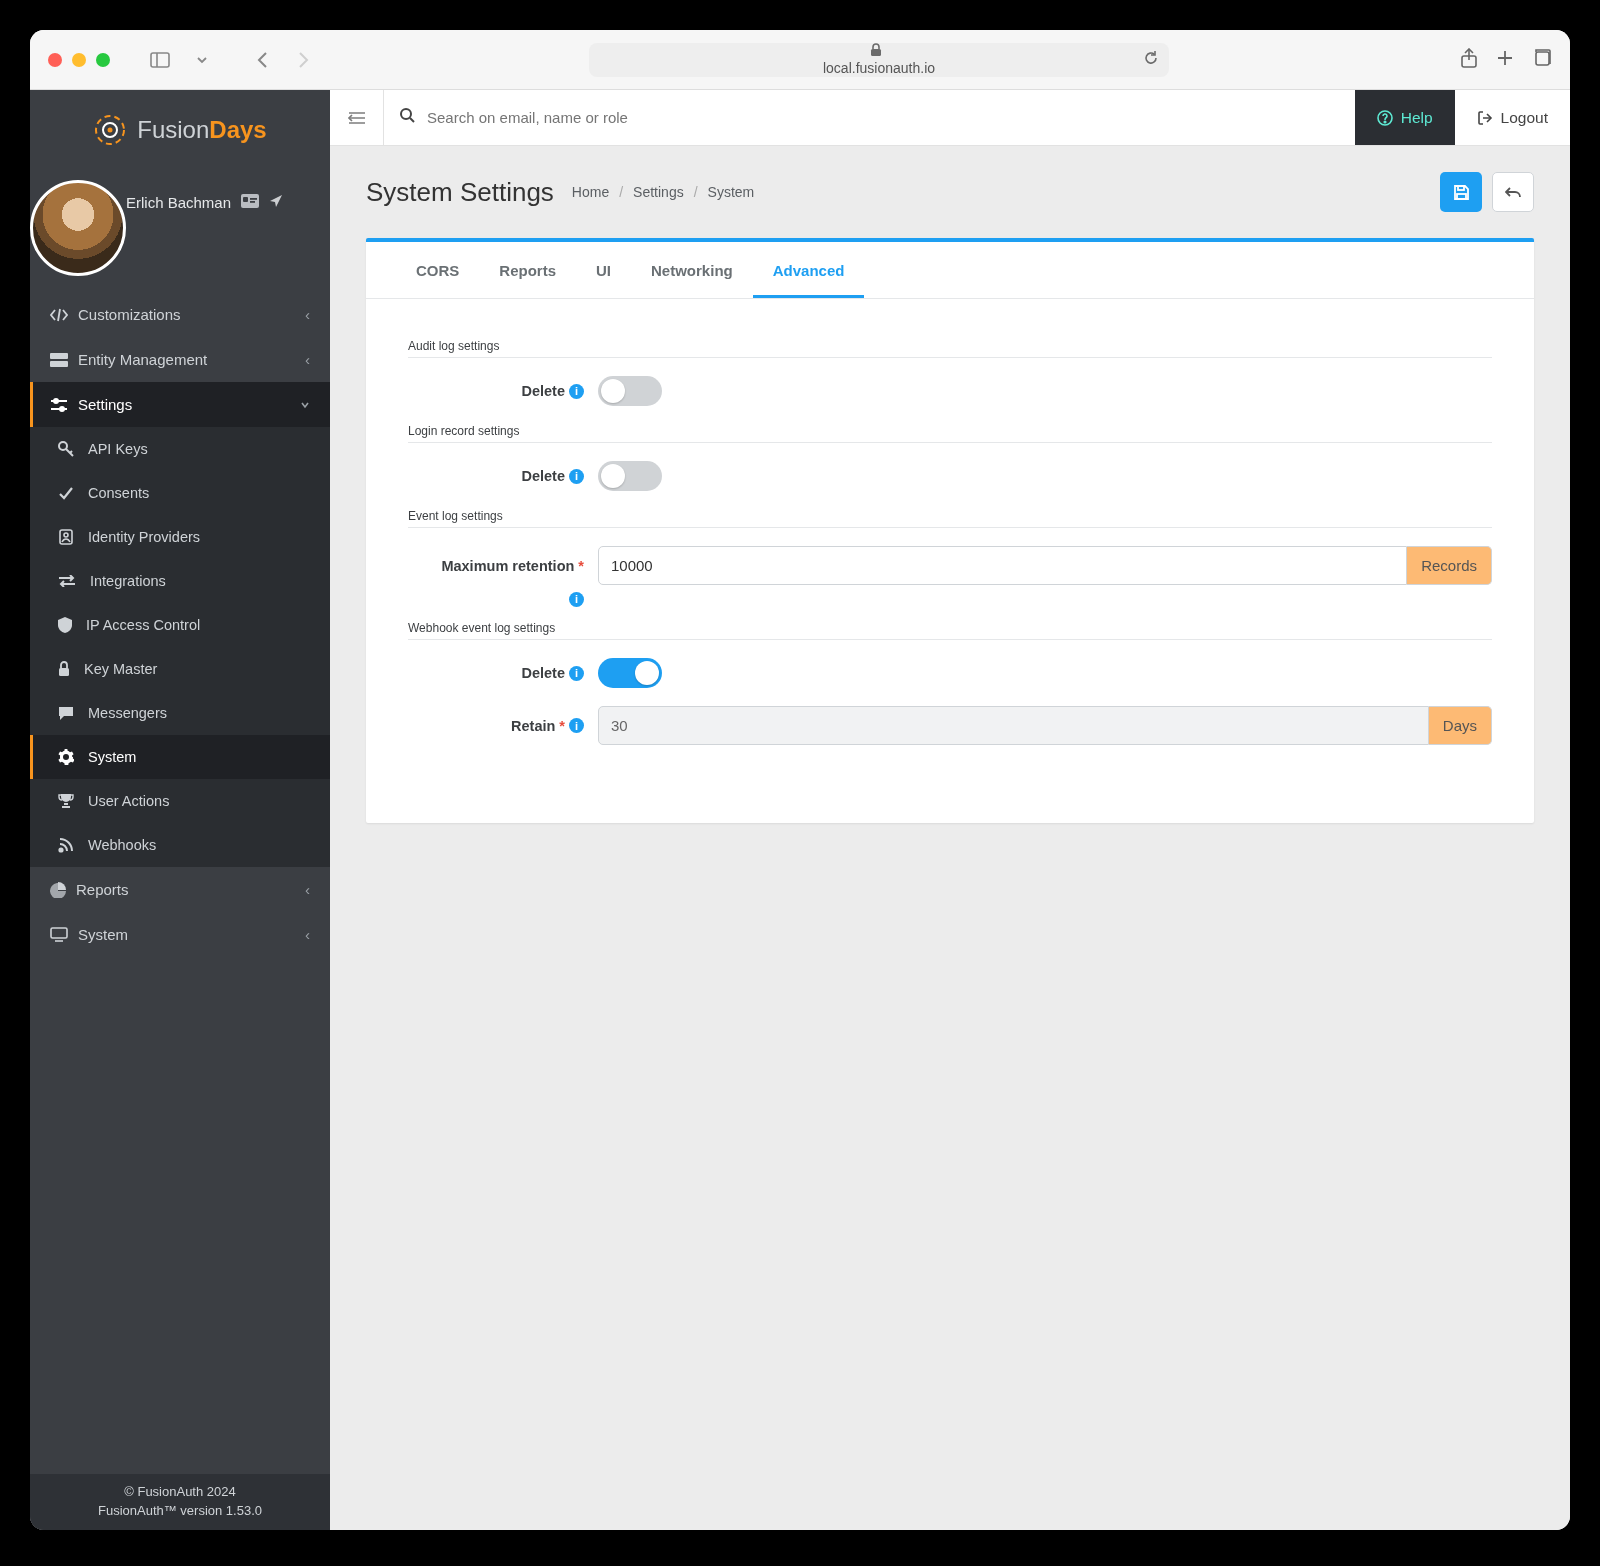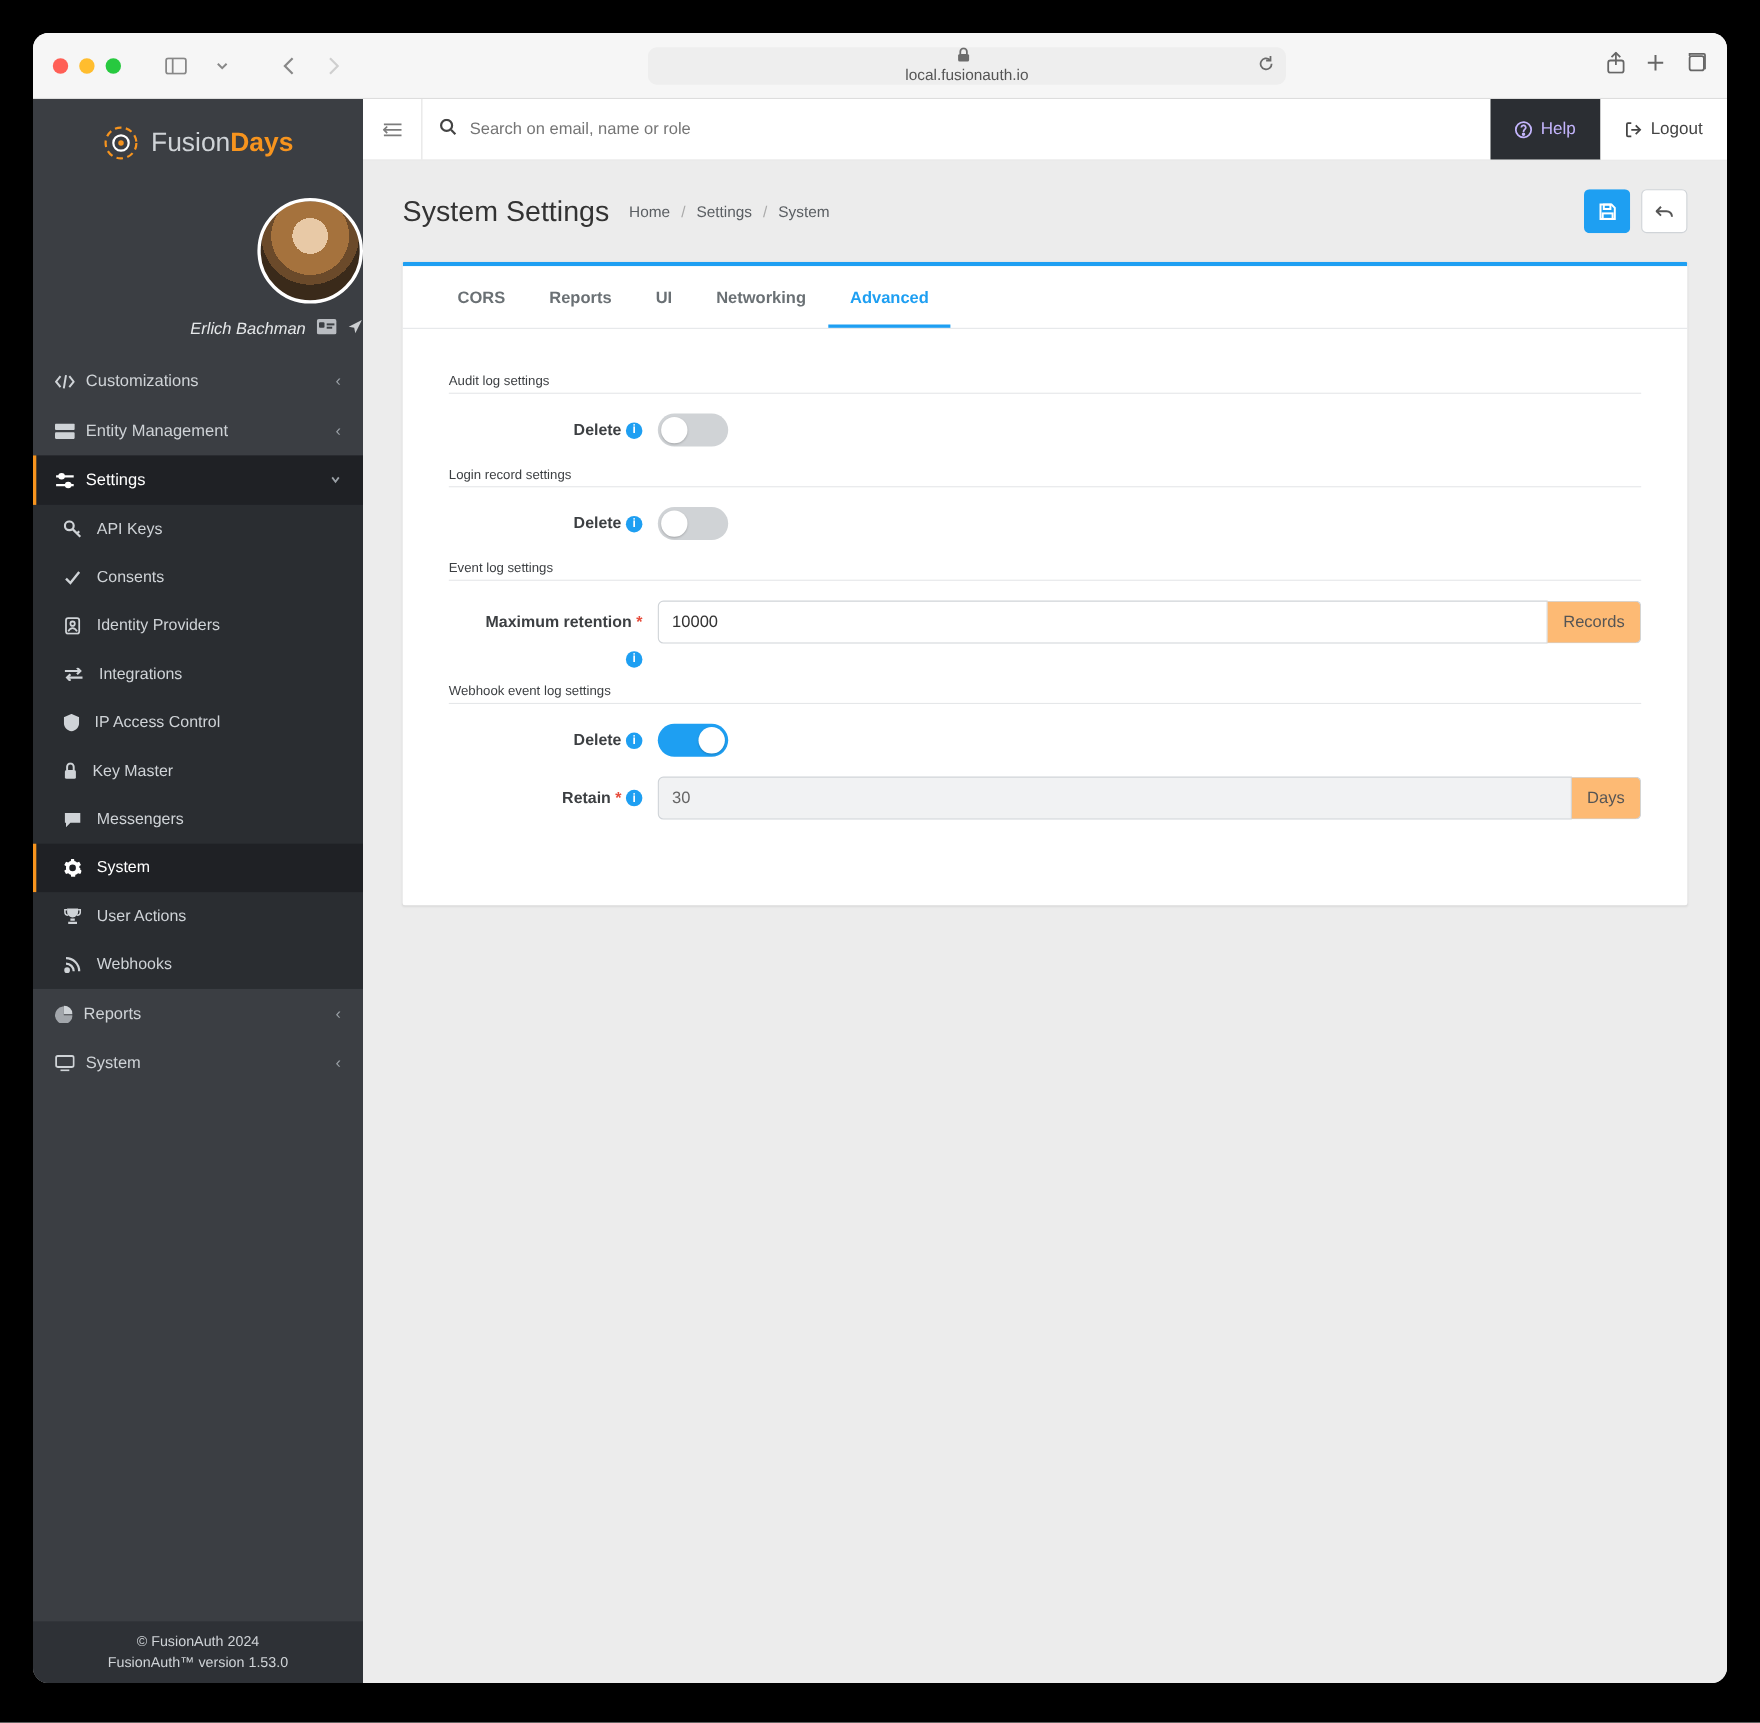--- a/index.html
+++ b/index.html
@@ -19,21 +19,21 @@
 .url-inner .lock { margin-right: 6px; color:#6b6b6b; }
 .url-inner .refresh { position:absolute; right:10px; color:#6b6b6b; }
 .chrome-right { display:flex; align-items:center; gap:18px; color:#666; margin-left:20px; }
 
 .app { display:flex; height: calc(100% - 60px); }
 .sidebar { width: 300px; background: #3b3e43; color:#cfd3d7; display:flex; flex-direction:column; }
 .logo-area { display:flex; align-items:center; justify-content:center; height: 80px; }
 .logo-svg { display:flex; align-items:center; gap:10px; }
 .logo-text { font-size: 24px; font-weight: 400; }
 .logo-text .fa2 { color:#f7941e; font-weight:600; }
-.profile { display:flex; flex-direction:column; align-items:flex-end; padding: 10px 0 16px; font-style: italic; }
+.profile { display:flex; flex-direction:row; align-items:flex-start; padding: 10px 0 16px; }
 .avatar { width: 96px; height: 96px; border-radius:50%; background: radial-gradient(circle at 50% 35%, #e8c9a6 0 22%, #a5723d 22% 48%, #6b4a2a 48% 60%, #3a2a1a 60% 100%); border: 3px solid #fff; }
 .profile-row { margin-top: 14px; display:flex; align-items:center; gap:10px; font-size:15px; color:#e6e8ea; }
 .profile-row svg { opacity:.85; }
 
 .nav { flex:1; overflow:hidden; }
 .nav-item { display:flex; align-items:center; padding: 14px 20px; font-size:15px; color:#cfd3d7; cursor:pointer; position:relative; }
 .nav-item.top-level { justify-content:space-between; }
 .nav-item.top-level .left { display:flex; align-items:center; gap:10px; }
 .nav-item .chev { color:#9aa0a6; }
 .nav-item.active-parent { background:#1f2125; color:#fff; border-left: 3px solid #f7941e; padding-left:17px; }
@@ -45,21 +45,21 @@
 .side-footer { background:#2e3136; text-align:center; font-size:13px; color:#cfd3d7; padding: 8px 0 10px; }
 .side-footer .line { padding: 2px 0; }
 
 .main { flex:1; background:#ececec; display:flex; flex-direction:column; overflow:hidden; }
 .topbar { height: 56px; background:#fff; border-bottom:1px solid #e2e2e2; display:flex; align-items:stretch; }
 .topbar .collapse { width: 54px; display:flex; align-items:center; justify-content:center; color:#7c7c7c; border-right:1px solid #e2e2e2; cursor:pointer; }
 .topbar .search { flex:1; display:flex; align-items:center; padding: 0 16px; gap:12px; color:#7c7c7c; }
 .topbar .search input { border:none; outline:none; font-size:15px; flex:1; color:#333; }
 .top-actions { display:flex; }
 .top-btn { display:flex; align-items:center; gap:8px; padding: 0 22px; font-size:15.5px; cursor:pointer; }
-.top-btn.help { background:#2b2e33; color:#c4b5fd; }
+.top-btn.help { background:#2b2e33; color:#5eead4; }
 .top-btn.logout { background:#fff; color:#444; }
 
 .content-wrap { padding: 26px 36px; overflow:auto; flex:1; }
 .page-header { background:transparent; display:flex; align-items:center; justify-content:space-between; margin-bottom: 26px; }
 .page-header h1 { font-size: 26px; font-weight:500; color:#333; }
 .page-header .left { display:flex; align-items:center; gap: 18px; }
 .crumbs { color:#5b5f63; font-size:14px; display:flex; gap:10px; align-items:center; }
 .crumbs .sep { color:#aaa; }
 .hdr-actions { display:flex; gap:10px; }
 .icon-btn { width: 42px; height: 40px; border-radius: 5px; display:flex; align-items:center; justify-content:center; cursor:pointer; border:1px solid transparent; }

